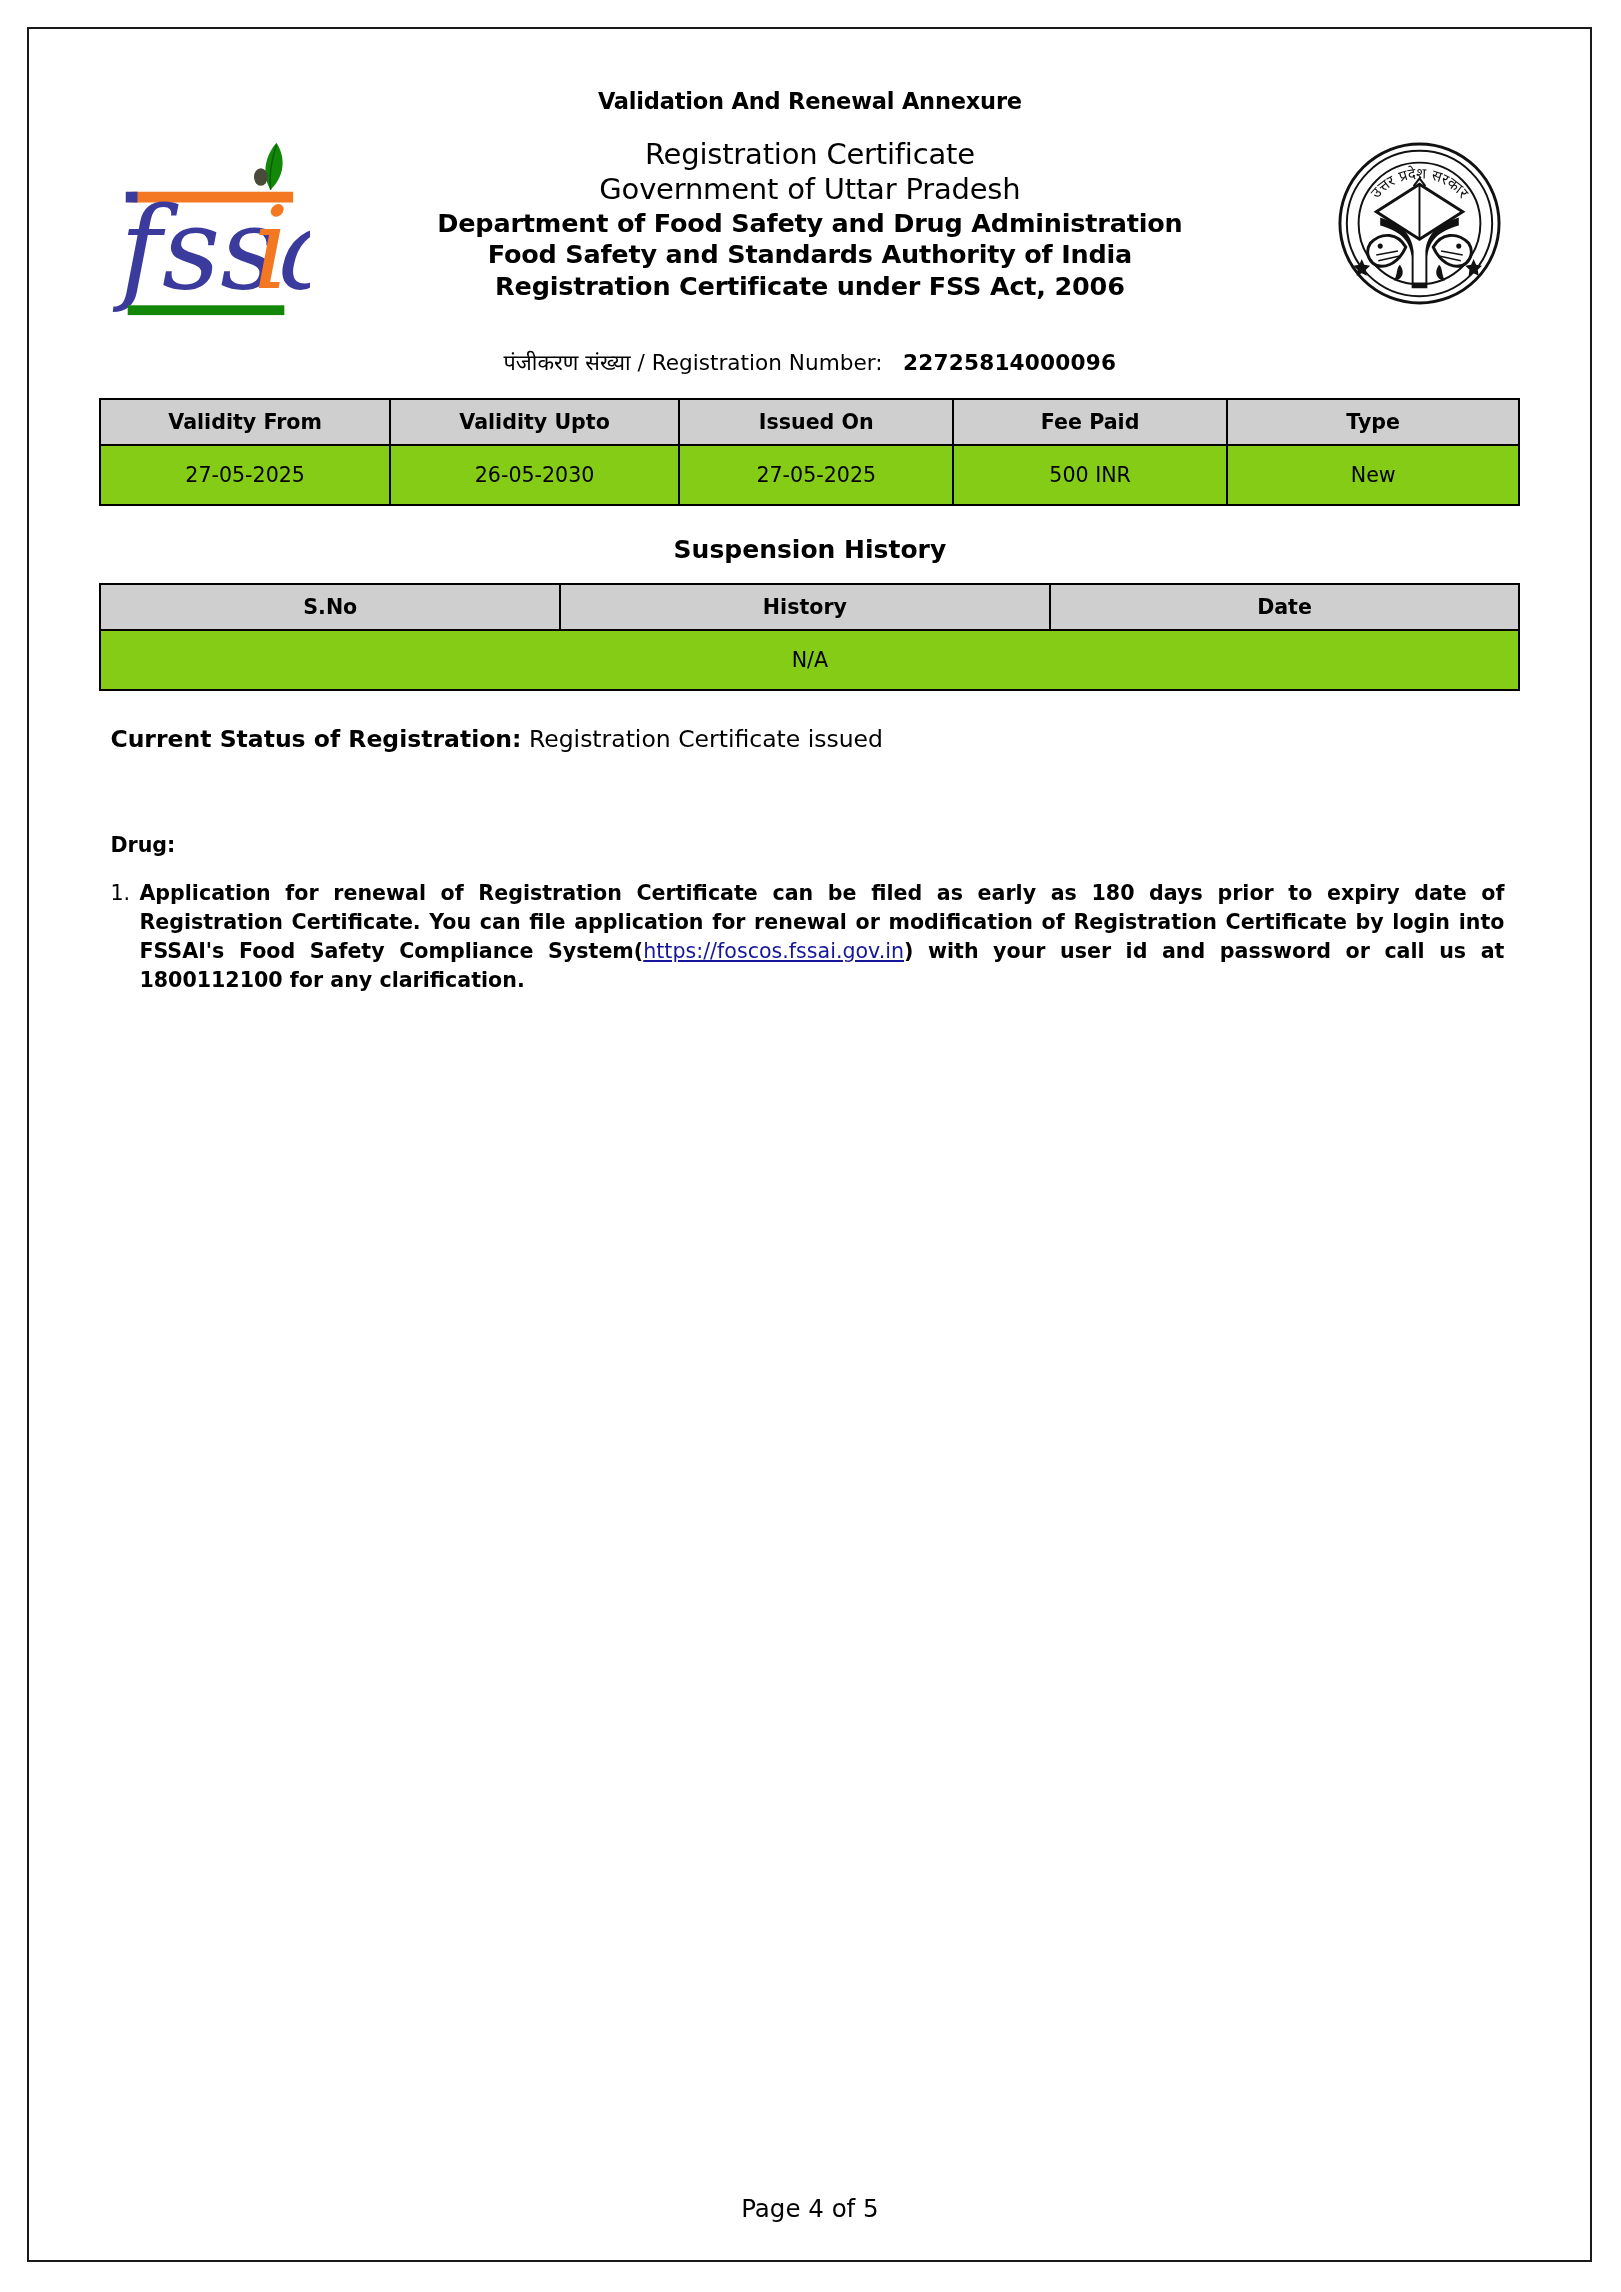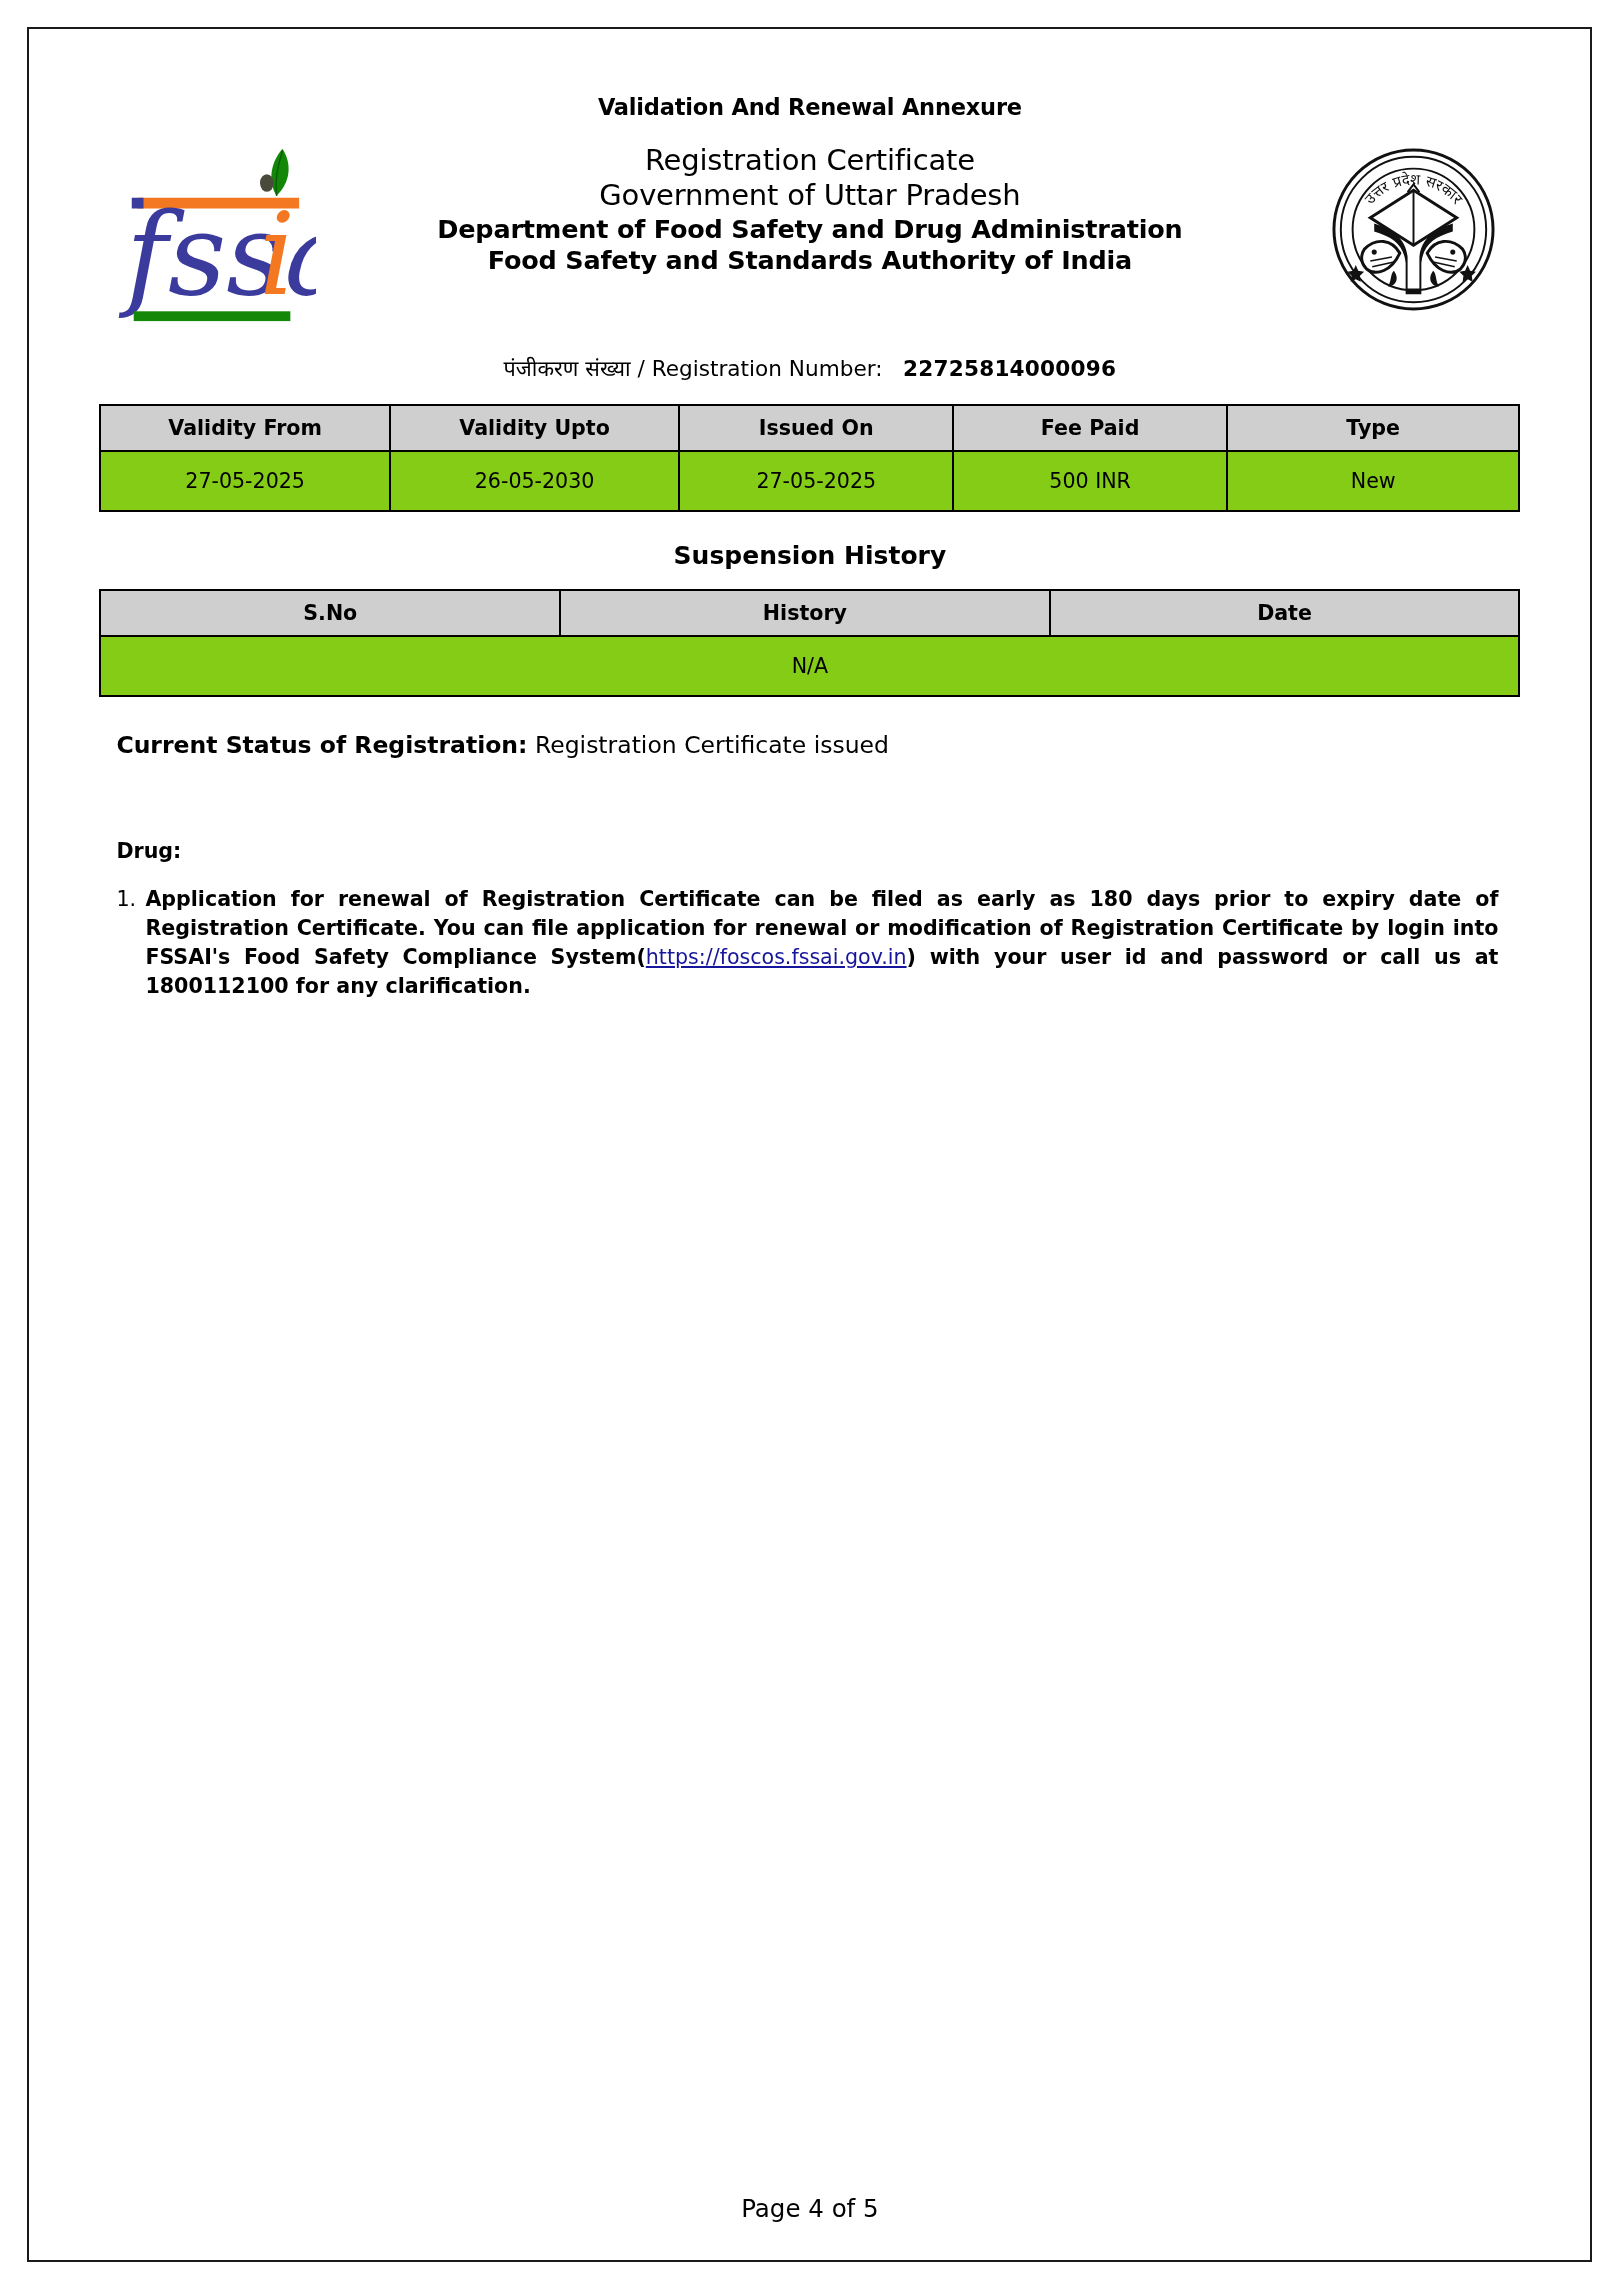--- a/index.html
+++ b/index.html
@@ -27,21 +27,21 @@
     border: 2.9px solid #1a1a1a;
     background: #ffffff;
   }
 
   #page-inner {
     position: absolute;
     left: 0;
     top: 0;
     right: 0;
     bottom: 0;
-    padding: 14px;
+    padding: 8px;
   }
 
   
   .annexure-title {
     text-align: center;
     font-size: 22.5px;
     font-weight: bold;
     letter-spacing: -0.2px;
     margin-top: 51px;
   }
@@ -226,20 +226,21 @@
 
           <rect x="24" y="176" width="160" height="10" fill="#138808"></rect>
         </svg>
       </div>
 
       <div class="header-titles">
         <div class="h1">Registration Certificate</div>
         <div class="h1">Government of Uttar Pradesh</div>
         <div class="h2">Department of Food Safety and Drug Administration</div>
         <div class="h2">Food Safety and Standards Authority of India</div>
+        <div class="h2">Registration Certificate under FSS Act, 2006</div>
       </div>
 
       <div class="emblem-up">
         <svg viewBox="0 0 168 168" width="165" height="165" aria-hidden="true">
           <circle cx="84" cy="84" r="81" fill="#ffffff" stroke="#111111" stroke-width="3"></circle>
           <circle cx="84" cy="84" r="74" fill="none" stroke="#111111" stroke-width="2"></circle>
           <circle cx="84" cy="84" r="62" fill="none" stroke="#111111" stroke-width="2"></circle>
 
           <path id="up-arc" d="M 30 92 A 54 54 0 0 1 138 92" fill="none"></path>
           <text font-family="DejaVu Sans, Liberation Sans, sans-serif" font-size="15" fill="#111111">

